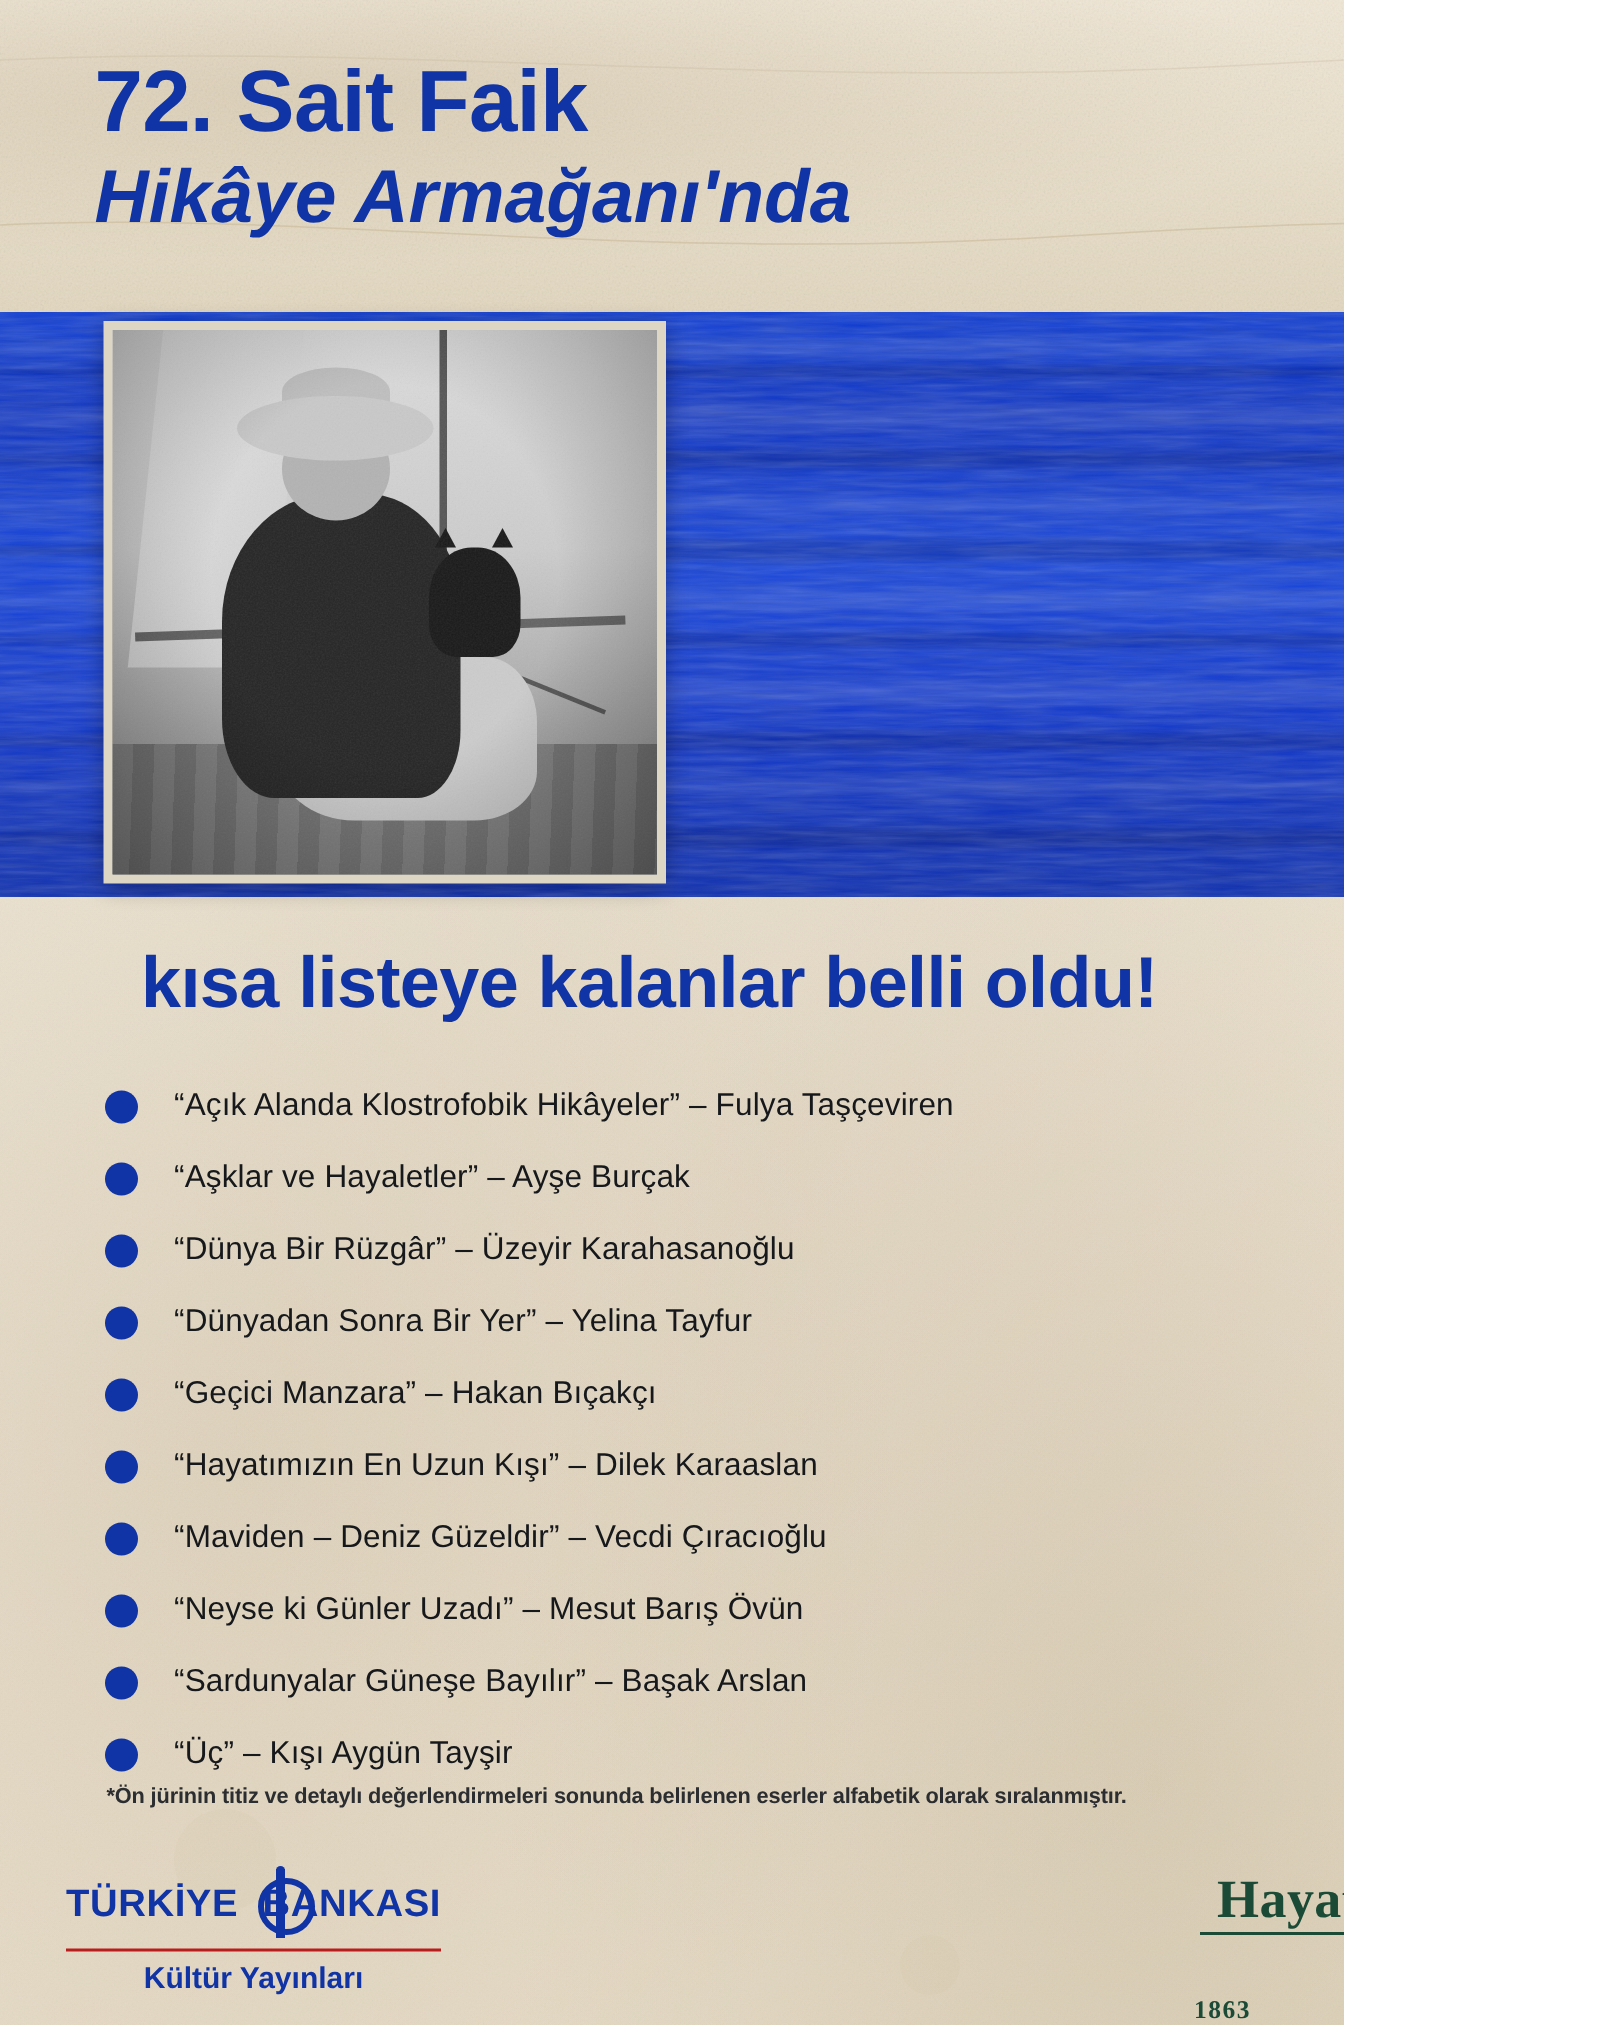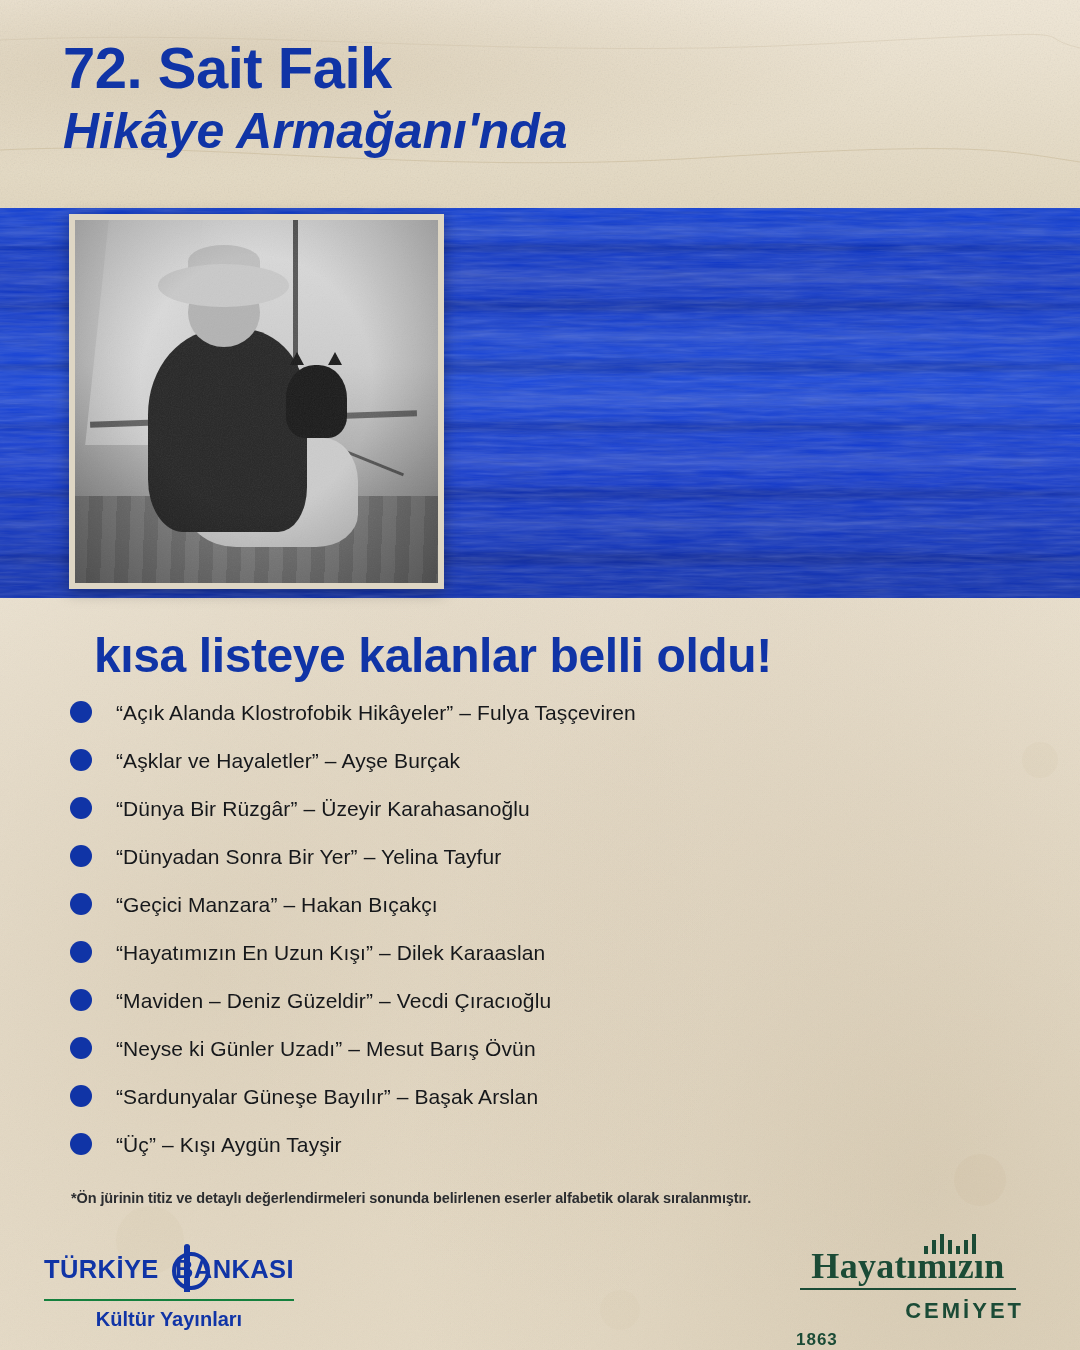--- a/index.html
+++ b/index.html
@@ -5,21 +5,21 @@
   html, body {
     margin: 0;
     padding: 0;
     background: #ffffff;
   }
   body {
     font-family: "Liberation Sans", sans-serif;
   }
   .poster {
     position: relative;
-    width: 1080px;
+    width: 896px;
     height: 1350px;
     overflow: hidden;
     background: #efe7d8;
   }
 
   
   .paper-texture {
     position: absolute;
     inset: 0;
     background:
@@ -236,21 +236,21 @@
     position: absolute;
     left: 70px;
     top: 103px;
     width: 940px;
     list-style: none;
     margin: 0;
     padding: 0;
   }
   .list li {
     display: flex;
-    align-items: flex-start;
+    align-items: flex-end;
     height: 48px;
     margin-bottom: 0px;
   }
   .bullet {
     flex: 0 0 auto;
     width: 22px;
     height: 22px;
     border-radius: 50%;
     background: #1034a6;
     margin-right: 24px;
@@ -310,21 +310,21 @@
   }
   .isbank-mark .dot {
     position: absolute;
     left: 17px; top: -2px;
     width: 6px; height: 6px;
     background: #1034a6;
     border-radius: 50%;
   }
   .isbank-sub {
     margin-top: 7px;
-    border-top: 2px solid #15803d;
+    border-top: 2px solid #b91c1c;
     padding-top: 7px;
     font-size: 20px;
     font-weight: 700;
   }
 
   .logo-darus {
     position: absolute;
     right: 52px;
     top: 650px;
     width: 240px;
@@ -340,21 +340,21 @@
     position: relative;
     display: inline-block;
   }
   .darus-underline {
     width: 216px;
     height: 2px;
     background: #1b4b36;
     margin: 4px auto 0 auto;
   }
   .darus-year {
-    font-family: Liberation Sans, sans-serif;
+    font-family: Liberation Serif, serif;
     position: absolute;
     left: 8px;
     bottom: -26px;
     font-size: 17px;
     font-weight: 700;
     letter-spacing: 1px;
   }
   .darus-cemiyet {
     margin-top: 8px;
     font-size: 22px;

